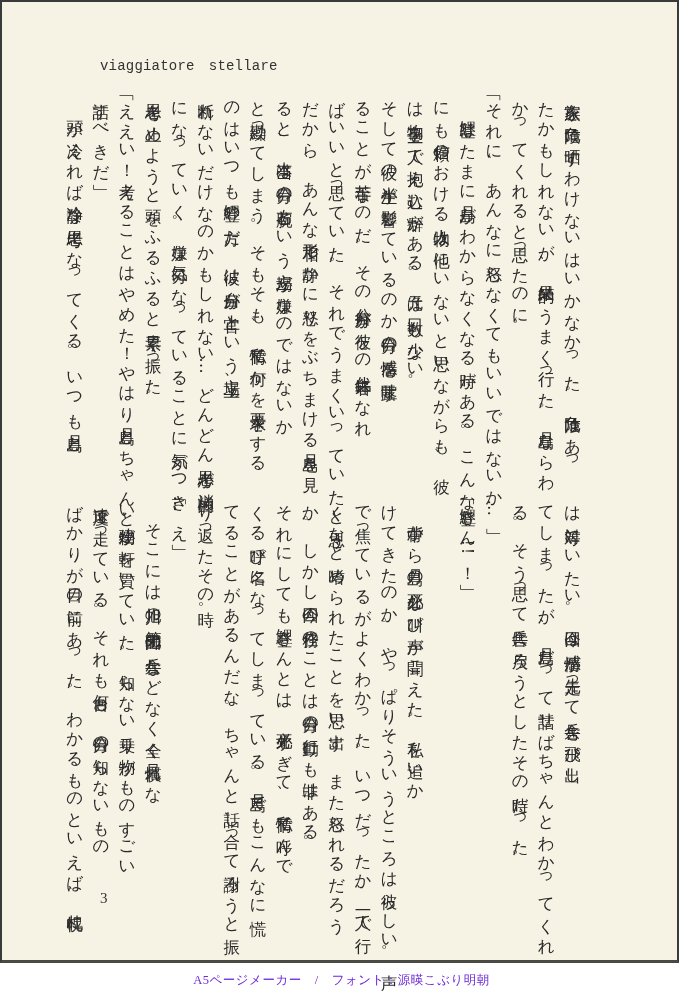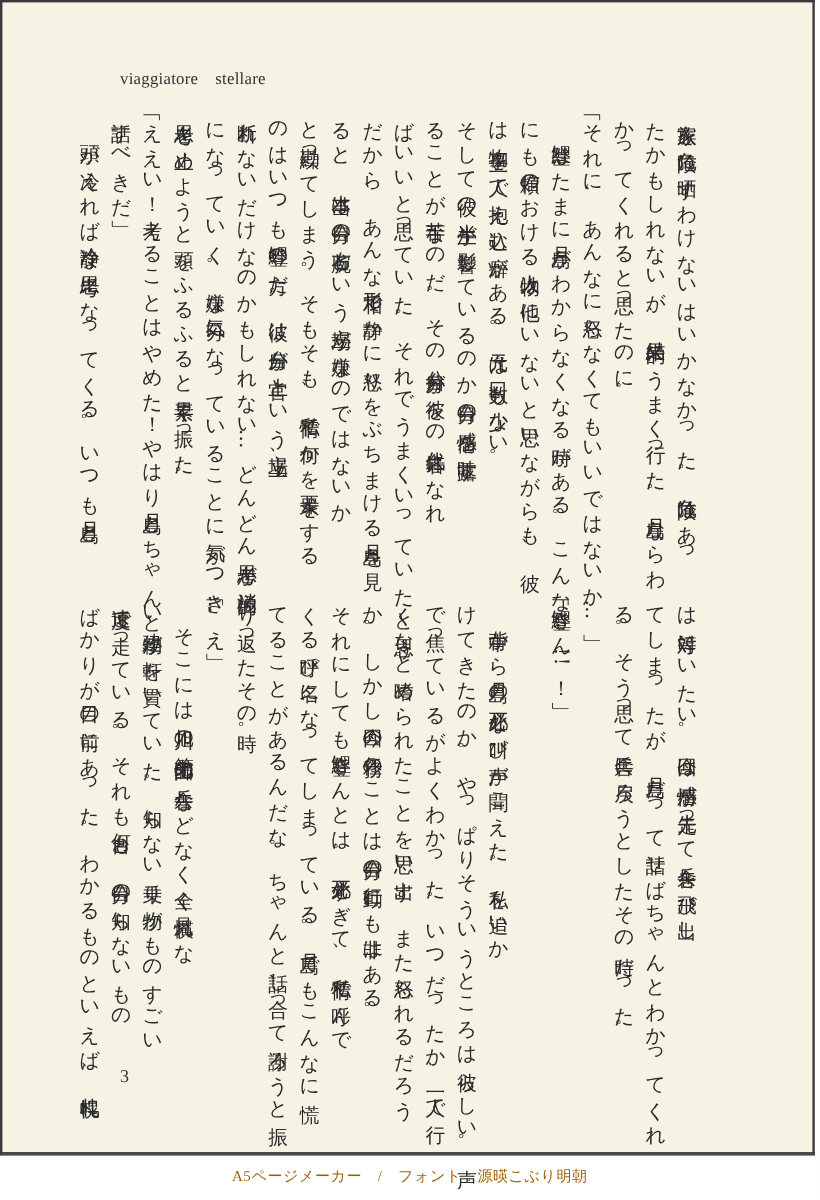--- a/index.html
+++ b/index.html
@@ -6,40 +6,40 @@
     body { width:683px; height:1000px; position:relative; overflow:hidden; }
     .page {
       position:absolute; left:0; top:0; width:679px; height:963px;
       background:#f6f3e5;
       border-top:2px solid #3a3a3a; border-left:2px solid #3a3a3a;
       border-right:2px solid #3a3a3a; border-bottom:3px solid #4a4a44;
       box-sizing:border-box;
     }
     .header {
       position:absolute; left:98px; top:55px;
-      font-family:Liberation Serif, serif; font-size:14px; color:#333;
+      font-family:Liberation Mono, monospace; font-size:14px; color:#333;
       letter-spacing:0.2px; word-spacing:10px;
     }
     .block {
       position:absolute;
       writing-mode:vertical-rl;
       font-family:"DejaVu Serif", "Liberation Serif", serif;
       font-size:16.5px; line-height:26.2px; letter-spacing:1.6px;
       color:#2a2a2a;
     }
     .block.top { right:92px; top:88px; height:385px; }
     .block.bottom { right:92px; top:492px; height:385px; }
     .line { display:block; white-space:nowrap; }
     .page-number {
       position:absolute; left:98px; top:888px;
       font-family:"Liberation Serif", serif; font-size:15px; color:#333;
     }
     .caption {
       position:absolute; left:0; top:972px; width:683px; text-align:center;
-      font-family:"Liberation Serif", serif; font-size:12.5px; color:#a16207;
+      font-family:"Liberation Serif", serif; font-size:12.5px; color:#6d28d9;
       letter-spacing:0.5px;
     }
   </style>
 </head>
 <body>
 
 <div class="page">
   <div class="header">viaggiatore　stellare</div>
 
   <div class="block top">

